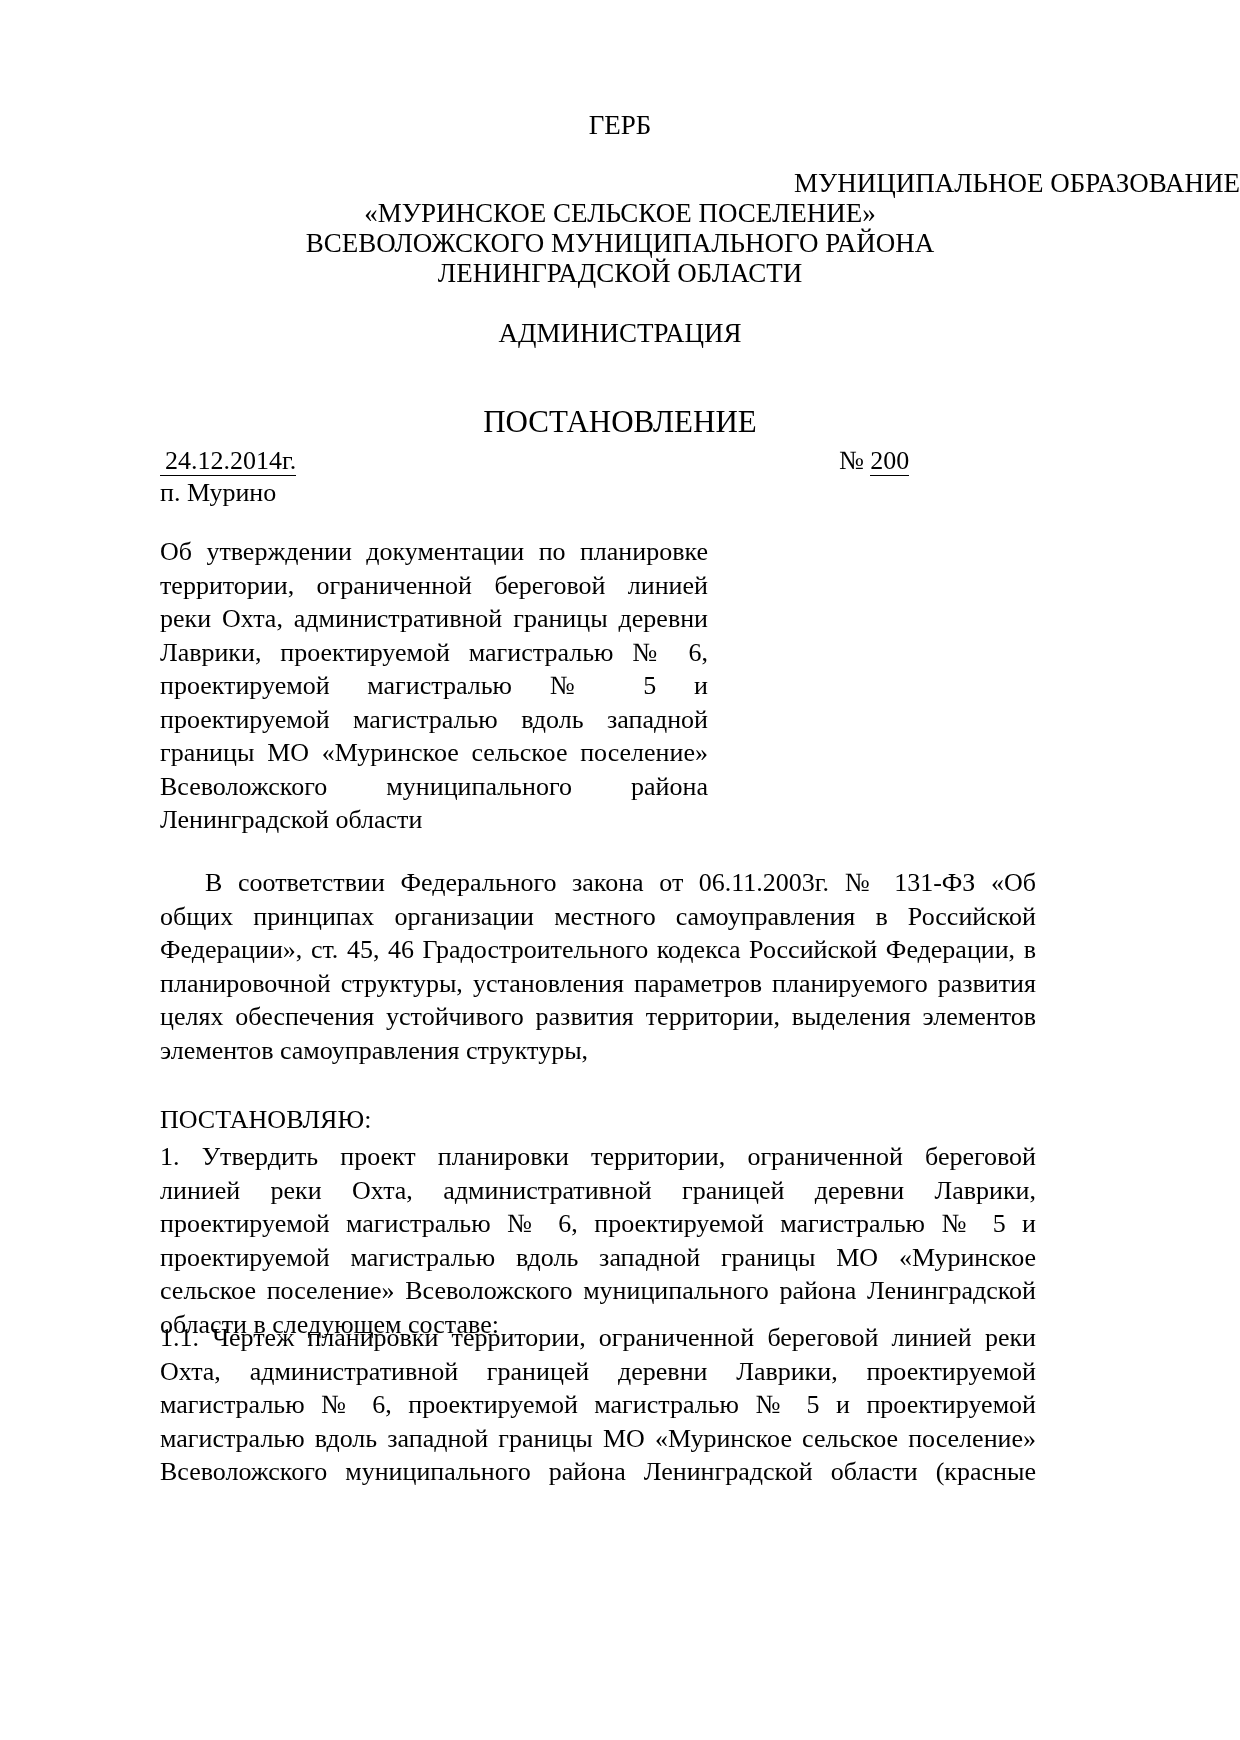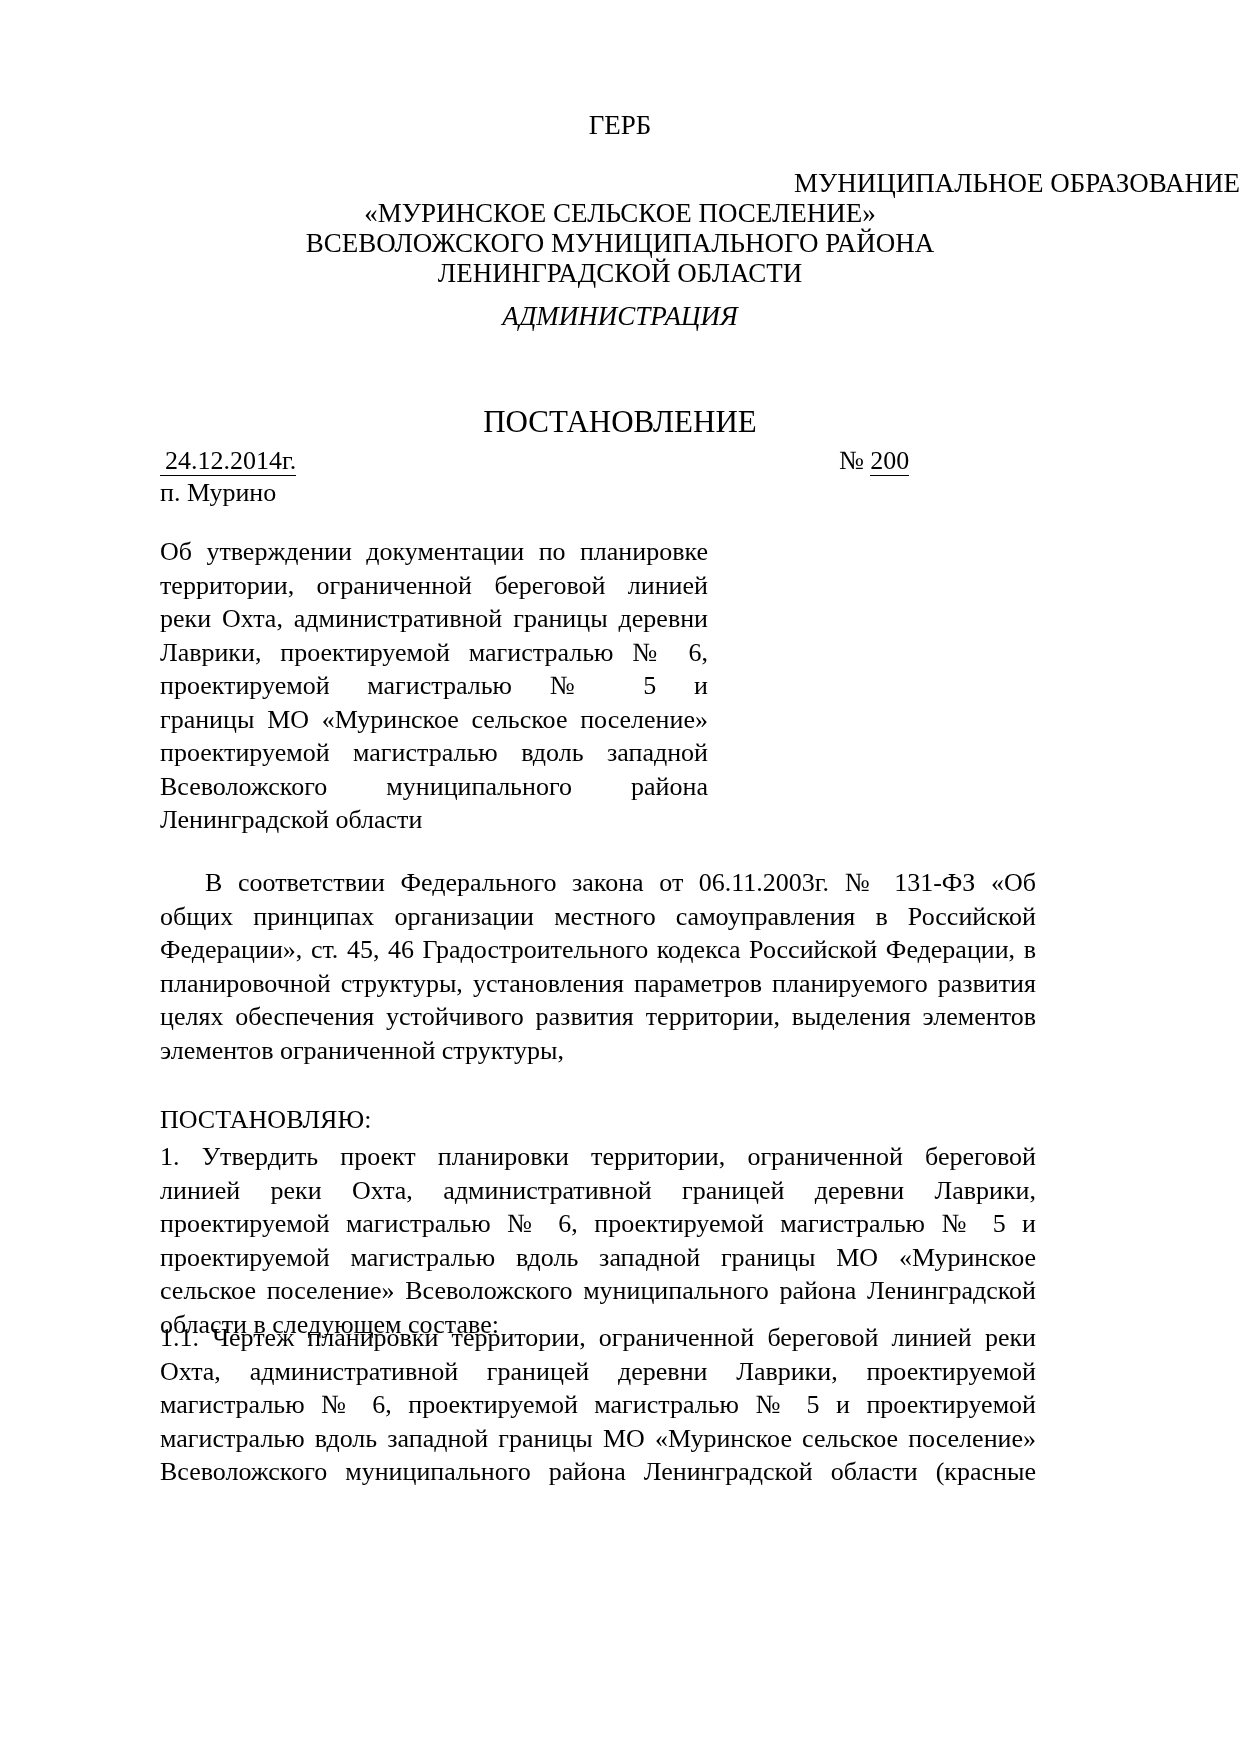--- a/index.html
+++ b/index.html
@@ -56,52 +56,52 @@
 
 <div class="center-line" style="top:108px;">ГЕРБ</div>
 
 <div>
   <div class="center-line" style="top:166px;text-align:right;">МУНИЦИПАЛЬНОЕ ОБРАЗОВАНИЕ</div>
   <div class="center-line" style="top:196px;">«МУРИНСКОЕ СЕЛЬСКОЕ ПОСЕЛЕНИЕ»</div>
   <div class="center-line" style="top:226px;">ВСЕВОЛОЖСКОГО МУНИЦИПАЛЬНОГО РАЙОНА</div>
   <div class="center-line" style="top:256px;">ЛЕНИНГРАДСКОЙ ОБЛАСТИ</div>
 </div>
 
-<div class="center-line" style="top:299px;font-style:italic;">АДМИНИСТРАЦИЯ</div>
+<div class="center-line" style="top:316px;">АДМИНИСТРАЦИЯ</div>
 
 <div class="center-line title-big" style="top:373px;">ПОСТАНОВЛЕНИЕ</div>
 
 <div class="abs body-text" style="left:160px; top:444px; font-size:26px;">
   <span class="underlined" style="padding-left:5px;">24.12.2014г.</span>
 </div>
 <div class="abs body-text" style="left:839px; top:444px; font-size:26px;">
   <span>№</span>
   <span class="underlined">200</span>
 </div>
 <div class="abs body-text" style="left:160px; top:476px;">п. Мурино</div>
 
 <div class="abs body-text" style="left:160px; top:535px; width:548px;">
   <span class="justify-line">Об утверждении документации по планировке</span>
   <span class="justify-line">территории, ограниченной береговой линией</span>
   <span class="justify-line">реки Охта, административной границы деревни</span>
   <span class="justify-line">Лаврики, проектируемой магистралью № 6,</span>
   <span class="justify-line">проектируемой магистралью № 5 и</span>
+  <span class="justify-line">проектируемой магистралью вдоль западной</span>
   <span class="justify-line">границы МО «Муринское сельское поселение»</span>
-  <span class="justify-line">проектируемой магистралью вдоль западной</span>
   <span class="justify-line">Всеволожского муниципального района</span>
   <span class="last-line">Ленинградской области</span>
 </div>
 
 <div class="abs body-text" style="left:160px; top:866px; width:876px;">
   <span class="justify-line" style="padding-left:45px;">В соответствии Федерального закона от 06.11.2003г. № 131-ФЗ «Об</span>
   <span class="justify-line">общих принципах организации местного самоуправления в Российской</span>
   <span class="justify-line">Федерации», ст. 45, 46 Градостроительного кодекса Российской Федерации, в</span>
   <span class="justify-line">планировочной структуры, установления параметров планируемого развития</span>
   <span class="justify-line">целях обеспечения устойчивого развития территории, выделения элементов</span>
-  <span class="last-line">элементов ограниченной структуры,</span>
+  <span class="last-line">элементов самоуправления структуры,</span>
 </div>
 
 <div class="abs body-text" style="left:160px; top:1103px;">ПОСТАНОВЛЯЮ:</div>
 
 <div class="abs body-text" style="left:160px; top:1140px; width:876px;">
   <span class="justify-line">1. Утвердить проект планировки территории, ограниченной береговой</span>
   <span class="justify-line">линией реки Охта, административной границей деревни Лаврики,</span>
   <span class="justify-line">проектируемой магистралью № 6, проектируемой магистралью № 5 и</span>
   <span class="justify-line">проектируемой магистралью вдоль западной границы МО «Муринское</span>
   <span class="justify-line">сельское поселение» Всеволожского муниципального района Ленинградской</span>

